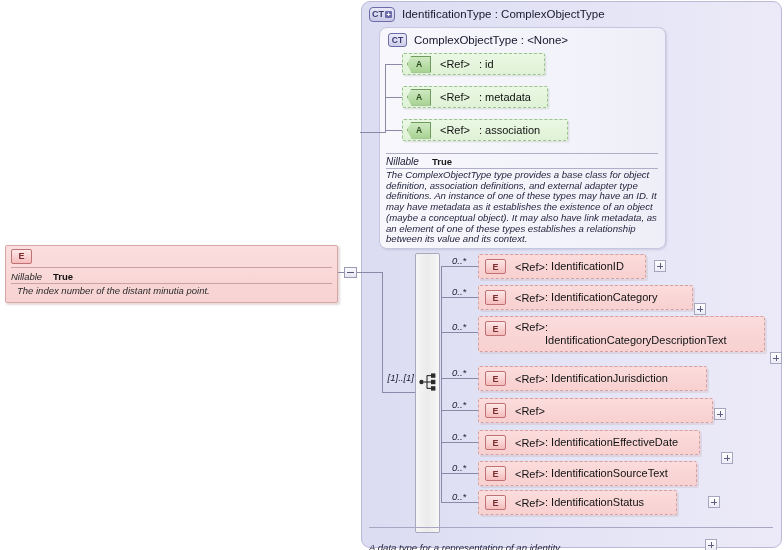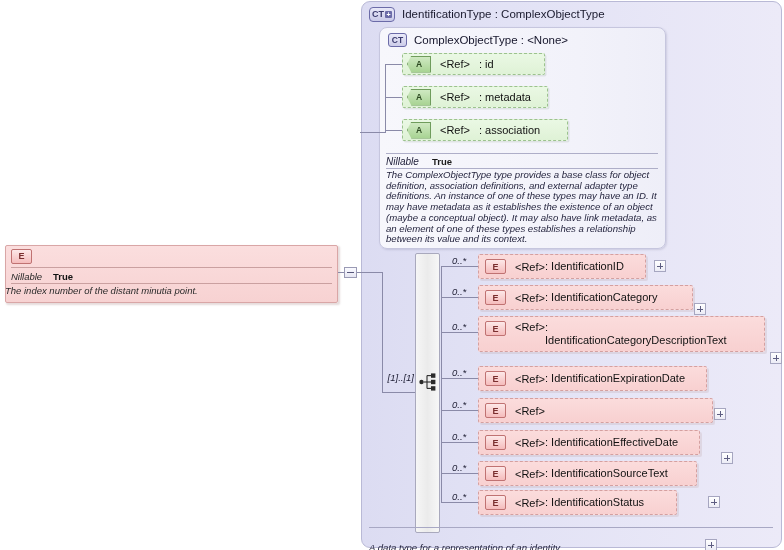--- a/index.html
+++ b/index.html
@@ -109,21 +109,21 @@
     background:linear-gradient(to bottom,#fde8e8,#f5bcbc);
     display:flex;align-items:center;justify-content:center;
     font-size:9px;font-weight:bold;color:#7a2f2f;box-sizing:border-box;
   }
   #left-title{margin-left:9px;font-size:11.5px;color:#101010;}
   #left-sep1{left:11px;top:267px;width:321px;height:1px;background:#caa0a0;}
   #left-nillable{left:11px;top:269px;width:321px;height:13px;display:flex;align-items:flex-end;}
   .nil-label{font-style:italic;font-size:9.5px;color:#262626;width:42px;}
   .nil-value{font-size:9.5px;font-weight:bold;color:#111;}
   #left-sep2{left:11px;top:283px;width:321px;height:1px;background:#caa0a0;}
-  #left-doc{left:5px;top:285px;width:321px;font-style:italic;font-size:9.5px;color:#2b2b2b;}
+  #left-doc{left:17px;top:285px;width:321px;font-style:italic;font-size:9.5px;color:#2b2b2b;}
 
   
   .minusbox{
     width:13px;height:11px;border:1px solid #9a9ab4;
     background:linear-gradient(to bottom,#fafaff,#e6e6f2);
     display:flex;align-items:center;justify-content:center;box-sizing:border-box;
   }
   .minusbox i{display:block;width:7px;height:1px;background:#56567a;}
 
   
@@ -296,21 +296,21 @@
     <span class="ref">&lt;Ref&gt;</span>
     <span class="nm" style="width:170px;">: IdentificationCategoryDescriptionText</span>
   </div>
   <div class="plusbox abs" style="left:770px;top:328px;"></div>
 
   <div class="ln lnh abs" style="left:441px;top:378px;width:37px;"></div>
   <div class="occ" style="left:452px;top:367px;">0..*</div>
   <div class="el-row" style="left:478px;top:366px;width:229px;height:25px;">
     <span class="icon-e">E</span>
     <span class="ref">&lt;Ref&gt;</span>
-    <span class="nm">: IdentificationExpirationDate</span>
+    <span class="nm">: IdentificationJurisdiction</span>
   </div>
   <div class="plusbox abs" style="left:714px;top:372px;"></div>
 
   <div class="ln lnh abs" style="left:441px;top:410px;width:37px;"></div>
   <div class="occ" style="left:452px;top:399px;">0..*</div>
   <div class="el-row" style="left:478px;top:398px;width:235px;height:25px;">
     <span class="icon-e">E</span>
     <span class="ref">&lt;Ref&gt;</span>
   </div>
   <div class="plusbox abs" style="left:721px;top:404px;"></div>

